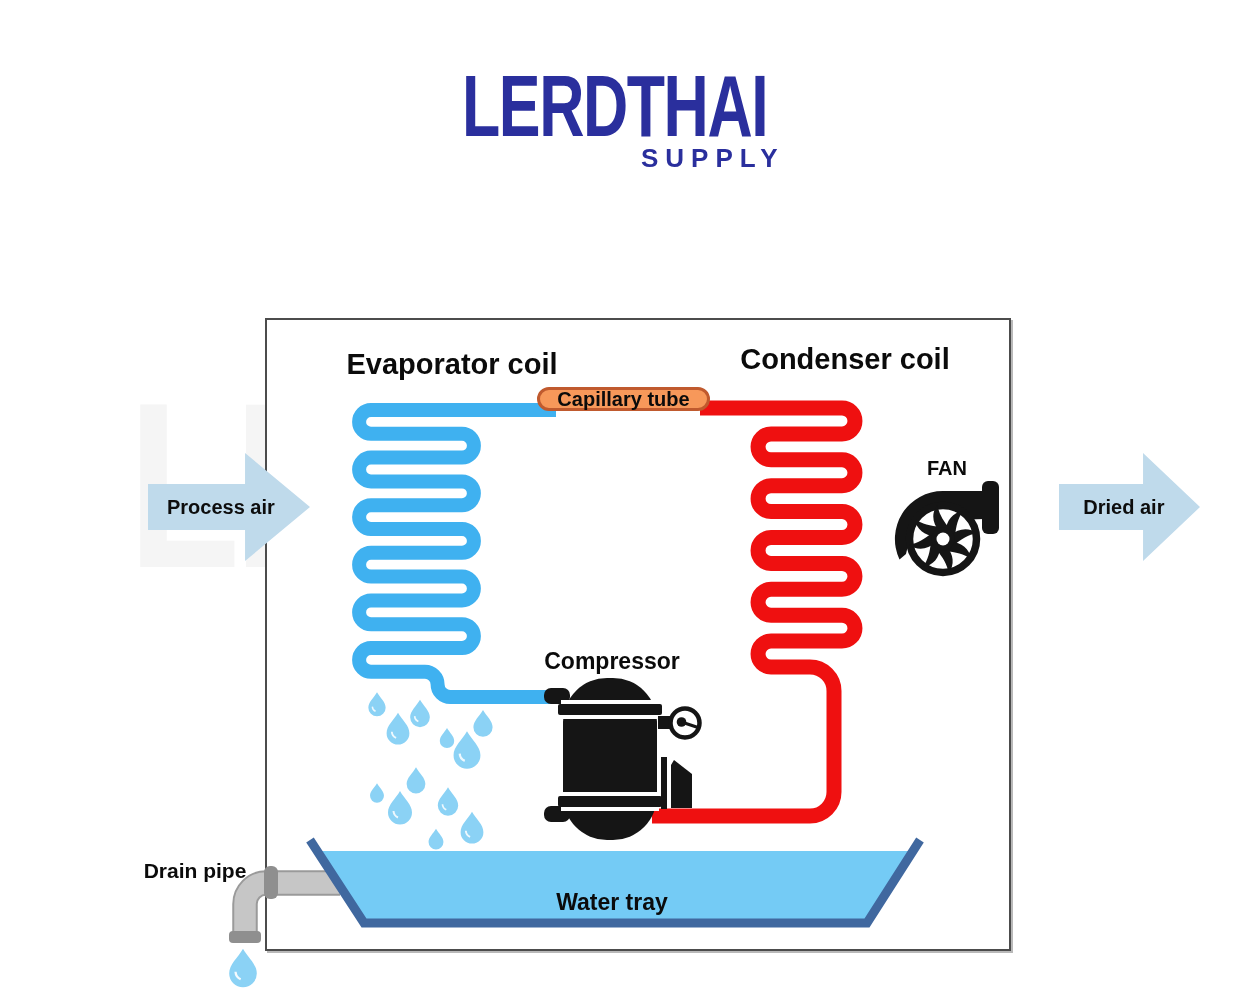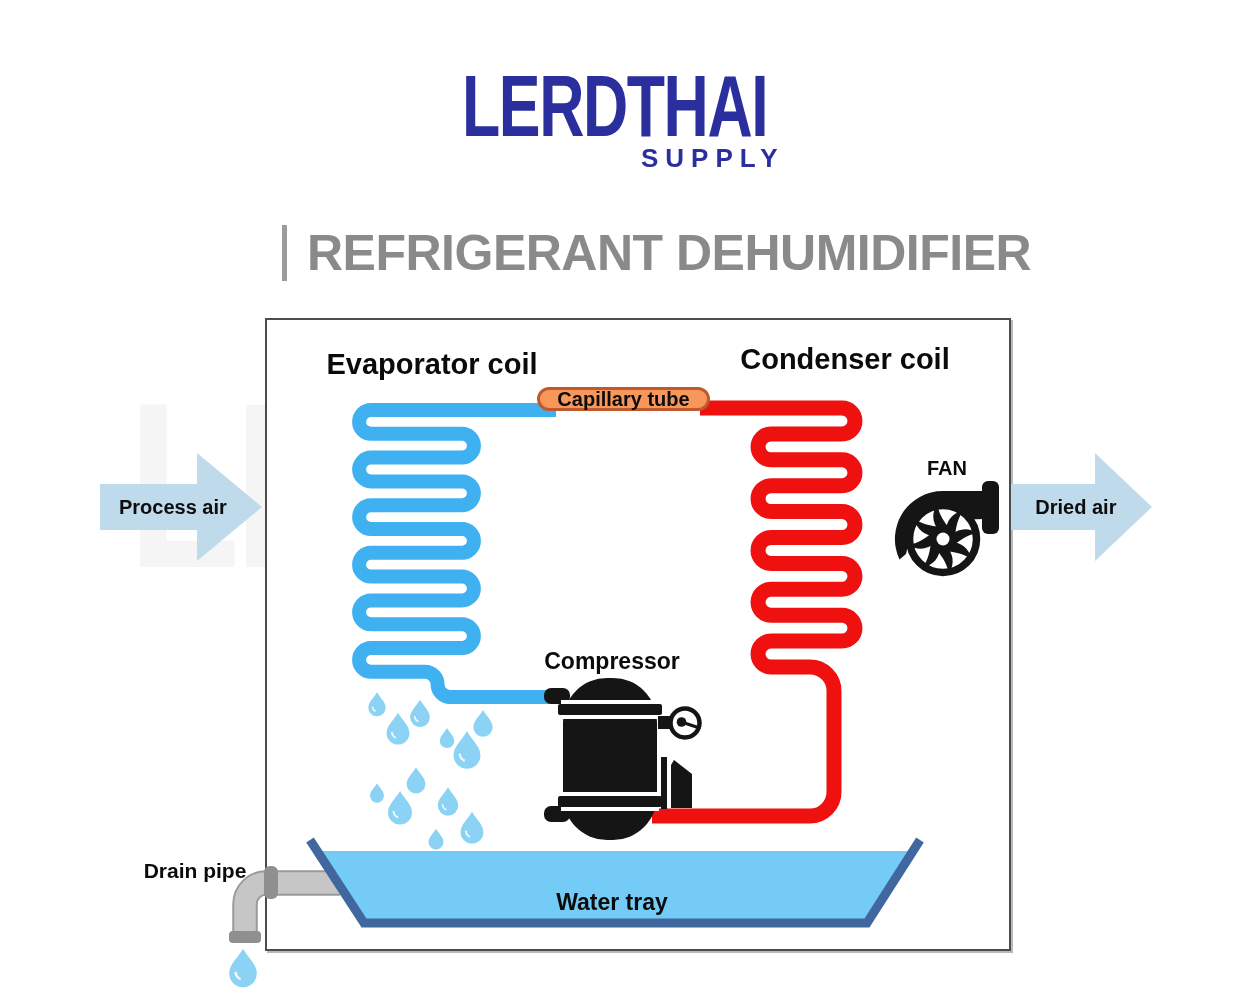--- a/index.html
+++ b/index.html
@@ -17,34 +17,34 @@
             letter-spacing:7px;color:var(--logo-navy,#2A2F9D);}
   
   .title-row{position:absolute;left:282px;top:224px;z-index:2;display:flex;align-items:center;}
   .title-bar{width:5px;height:56px;background:#9b9b9b;}
   .page-title{margin:0 0 0 20px;font-size:50px;font-weight:bold;color:var(--title-gray,#8a8a8a);
               letter-spacing:-0.5px;white-space:nowrap;}
   
   .diagram-box{position:absolute;left:265px;top:318px;width:742px;height:629px;z-index:1;
                background:#ffffff;border:2px solid #4c4c4c;box-shadow:2px 2px 0 #b9b9b9;}
   
-  .arrow{position:absolute;z-index:2;background:var(--air-arrow,#BFDAEB);}
+  .arrow{position:absolute;z-index:2;background:var(--air-arrow,#BFDAEB);margin-left:48px;}
   .arrow-process{left:100px;top:453px;width:162px;height:108px;
     clip-path:polygon(0 28.7%,59.9% 28.7%,59.9% 0,100% 50%,59.9% 100%,59.9% 71.3%,0 71.3%);}
   .arrow-dried{left:1011px;top:453px;width:141px;height:108px;
     clip-path:polygon(0 28.7%,59.6% 28.7%,59.6% 0,100% 50%,59.6% 100%,59.6% 71.3%,0 71.3%);}
   .arrow span{position:absolute;top:0;height:100%;display:flex;align-items:center;justify-content:center;
     font-weight:bold;font-size:20px;color:#0d0d0d;white-space:nowrap;}
   .arrow-process span{left:0;width:90%;}
   .arrow-dried span{left:0;width:92%;}
   .diagram-svg{position:absolute;left:0;top:0;z-index:3;}
   
   .lbl{position:absolute;z-index:4;transform:translate(-50%,-50%);font-weight:bold;color:#0b0b0b;
        white-space:nowrap;}
-  .lbl-evaporator{left:432px;top:364px;font-size:29px;}
+  .lbl-evaporator{left:452px;top:364px;font-size:29px;}
   .lbl-condenser{left:845px;top:359px;font-size:29px;}
   .lbl-compressor{left:612px;top:661px;font-size:23px;}
   .lbl-fan{left:947px;top:468px;font-size:20px;}
   .lbl-watertray{left:612px;top:894px;font-size:23px;margin-top:8px;}
   .lbl-drainpipe{left:195px;top:871px;font-size:21px;}
   
   .pill{position:absolute;left:537px;top:387px;width:173px;height:24px;z-index:4;
         background:var(--capillary-fill,#F7985A);border:3px solid var(--capillary-border,#C05A2E);
         border-radius:23px;display:flex;align-items:center;justify-content:center;box-sizing:border-box;}
   .pill span{font-weight:bold;font-size:20px;color:#0b0b0b;white-space:nowrap;}
@@ -52,24 +52,20 @@
 </head>
 <body>
 
 <div class="stage">
 
   <div class="watermark">LERDTHAI</div>
 
   <div class="logo">LERDTHAI</div>
   <div class="logo-sub">SUPPLY</div>
 
-  <div class="title-row">
-    <div class="title-bar"></div>
-    <h1 class="page-title">REFRIGERANT DEHUMIDIFIER</h1>
-  </div>
 
   <div class="diagram-box"></div>
 
   <div class="arrow arrow-process">
     <span>Process air</span>
   </div>
   <div class="arrow arrow-dried">
     <span>Dried air</span>
   </div>
 

